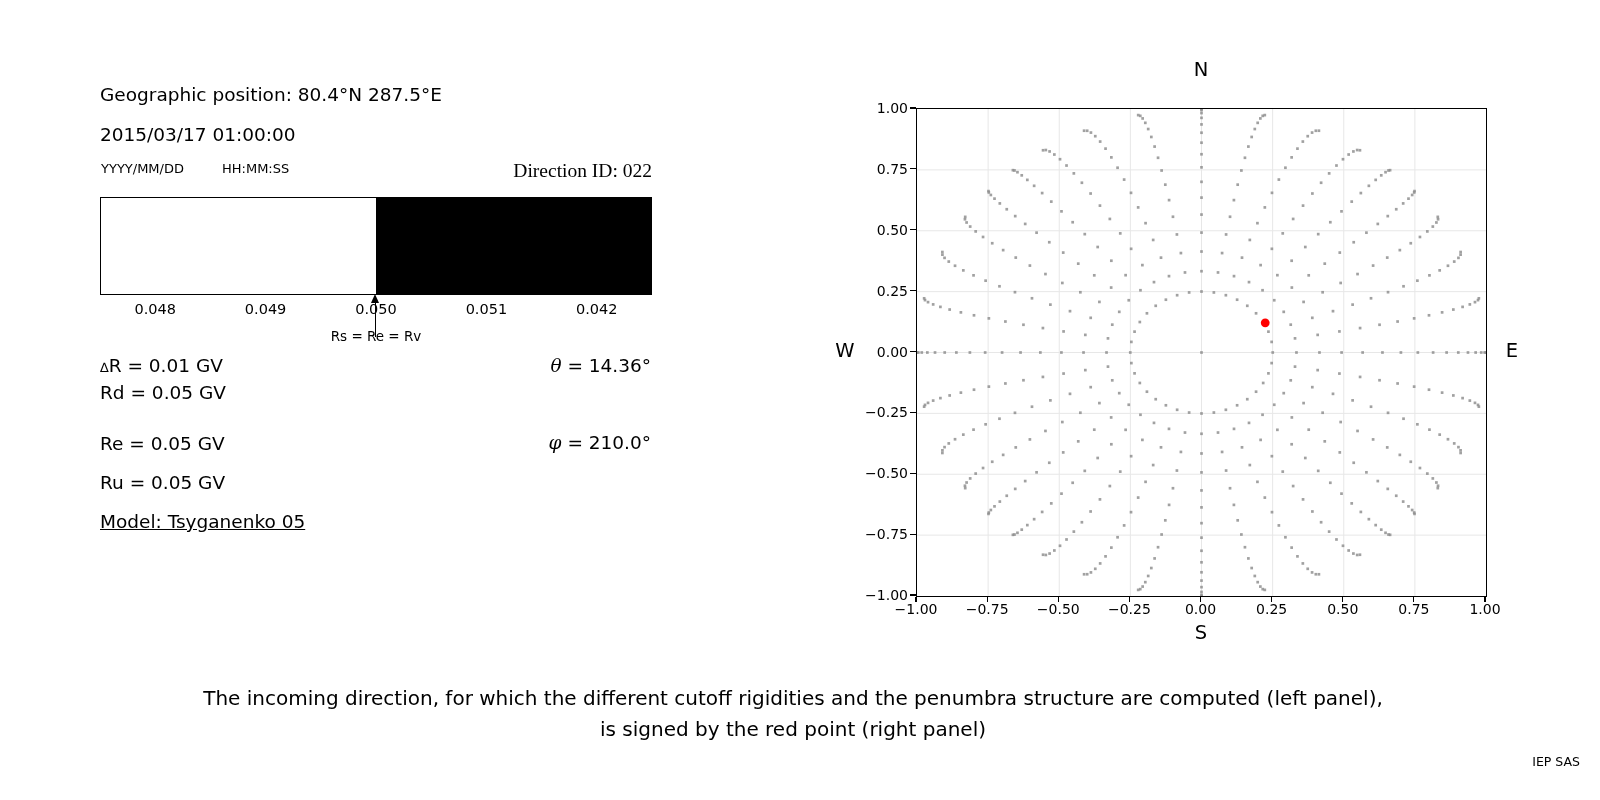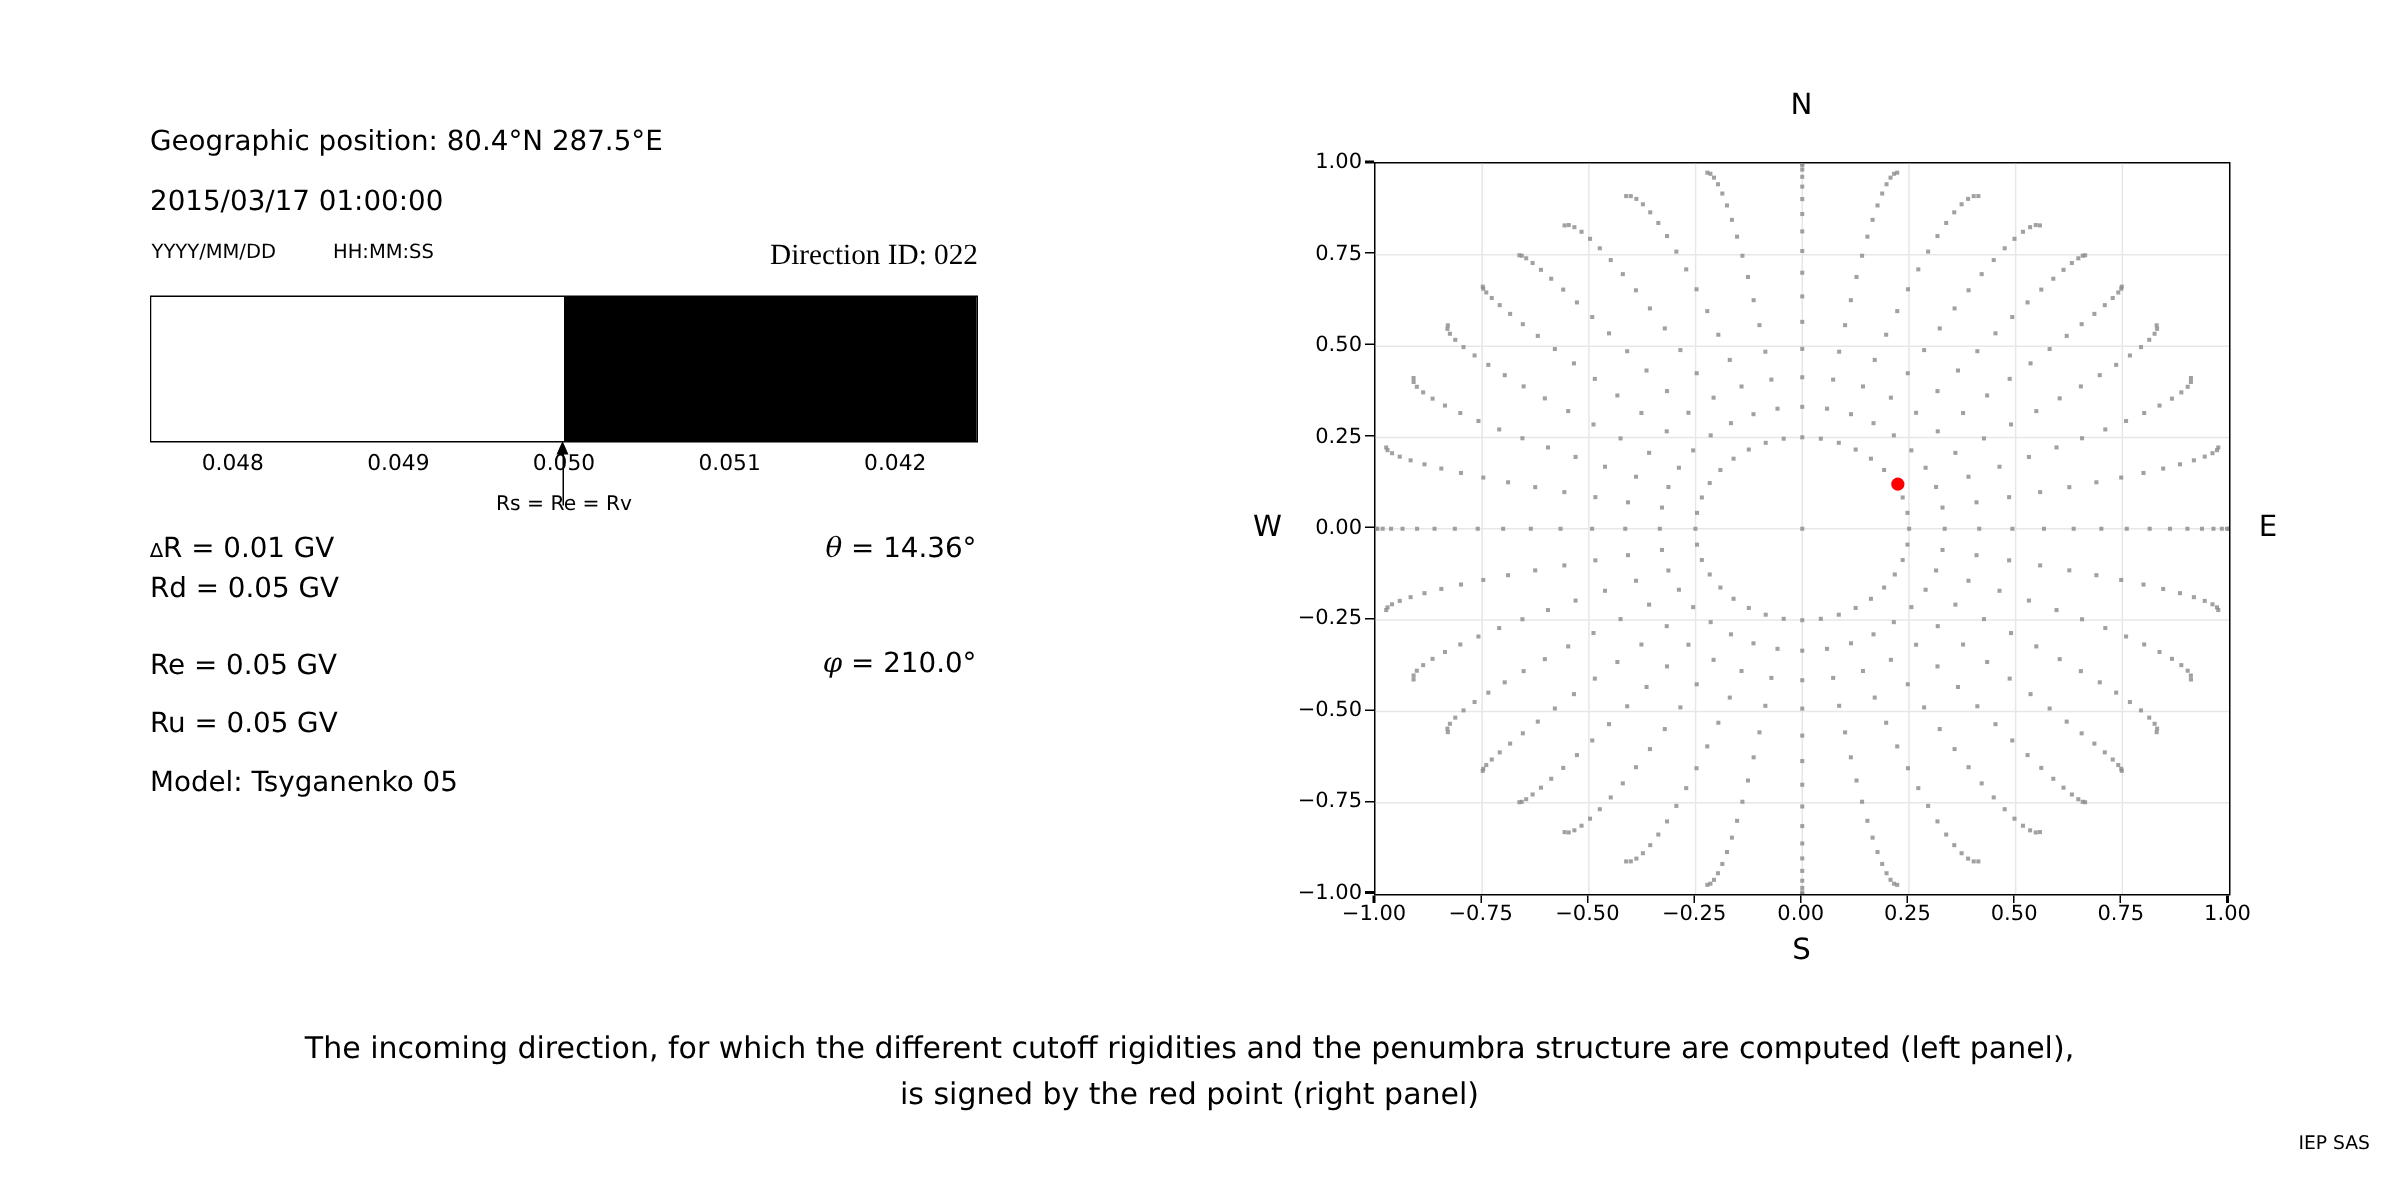--- a/index.html
+++ b/index.html
@@ -19,21 +19,21 @@
   .bar{left:100px;top:197px;width:552px;height:98px;border:1.4px solid #000;box-sizing:border-box;}
   .bar-white{position:absolute;left:0;top:0;width:50%;height:100%;background:#ffffff;}
   .bar-black{position:absolute;left:50%;top:0;width:50%;height:100%;background:#000000;}
   .bar-tick{position:absolute;top:301px;font-size:14.5px;transform:translateX(-50%);}
   .arrow-line{left:375.2px;top:299px;width:1.3px;height:38px;background:#000;}
   .arrow-head{left:371.2px;top:294px;width:0;height:0;
     border-left:4.6px solid transparent;border-right:4.6px solid transparent;
     border-bottom:9px solid #000;}
   .arrow-label{left:276px;top:328px;width:200px;text-align:center;font-size:13.5px;}
   .vline{left:100px;font-size:18.5px;}
-  .v1{top:355px;} .v2{top:382px;} .v3{top:433px;} .v4{top:472px;} .v5{top:511px;}
+  .v1{top:355px;} .v2{top:382px;} .v3{top:433px;} .v4{top:472px;} .v5{top:511px;text-decoration:underline;}
   .delta{font-size:13px;}
   .angle-box{left:100px;width:551px;text-align:right;font-size:18.5px;}
   .a1{top:355px;} .a2{top:408px;margin-top:24px;}
   .msym{font-family:"DejaVu Serif",serif;font-style:italic;}
   
   .plot{left:916px;top:108px;width:569px;height:487px;border:1.2px solid #000;box-sizing:content-box;}
   .plot svg{display:block;}
   .compass{font-size:19.5px;}
   .compass-n{left:1151px;top:58px;width:100px;text-align:center;}
   .compass-s{left:1151px;top:621px;width:100px;text-align:center;}

